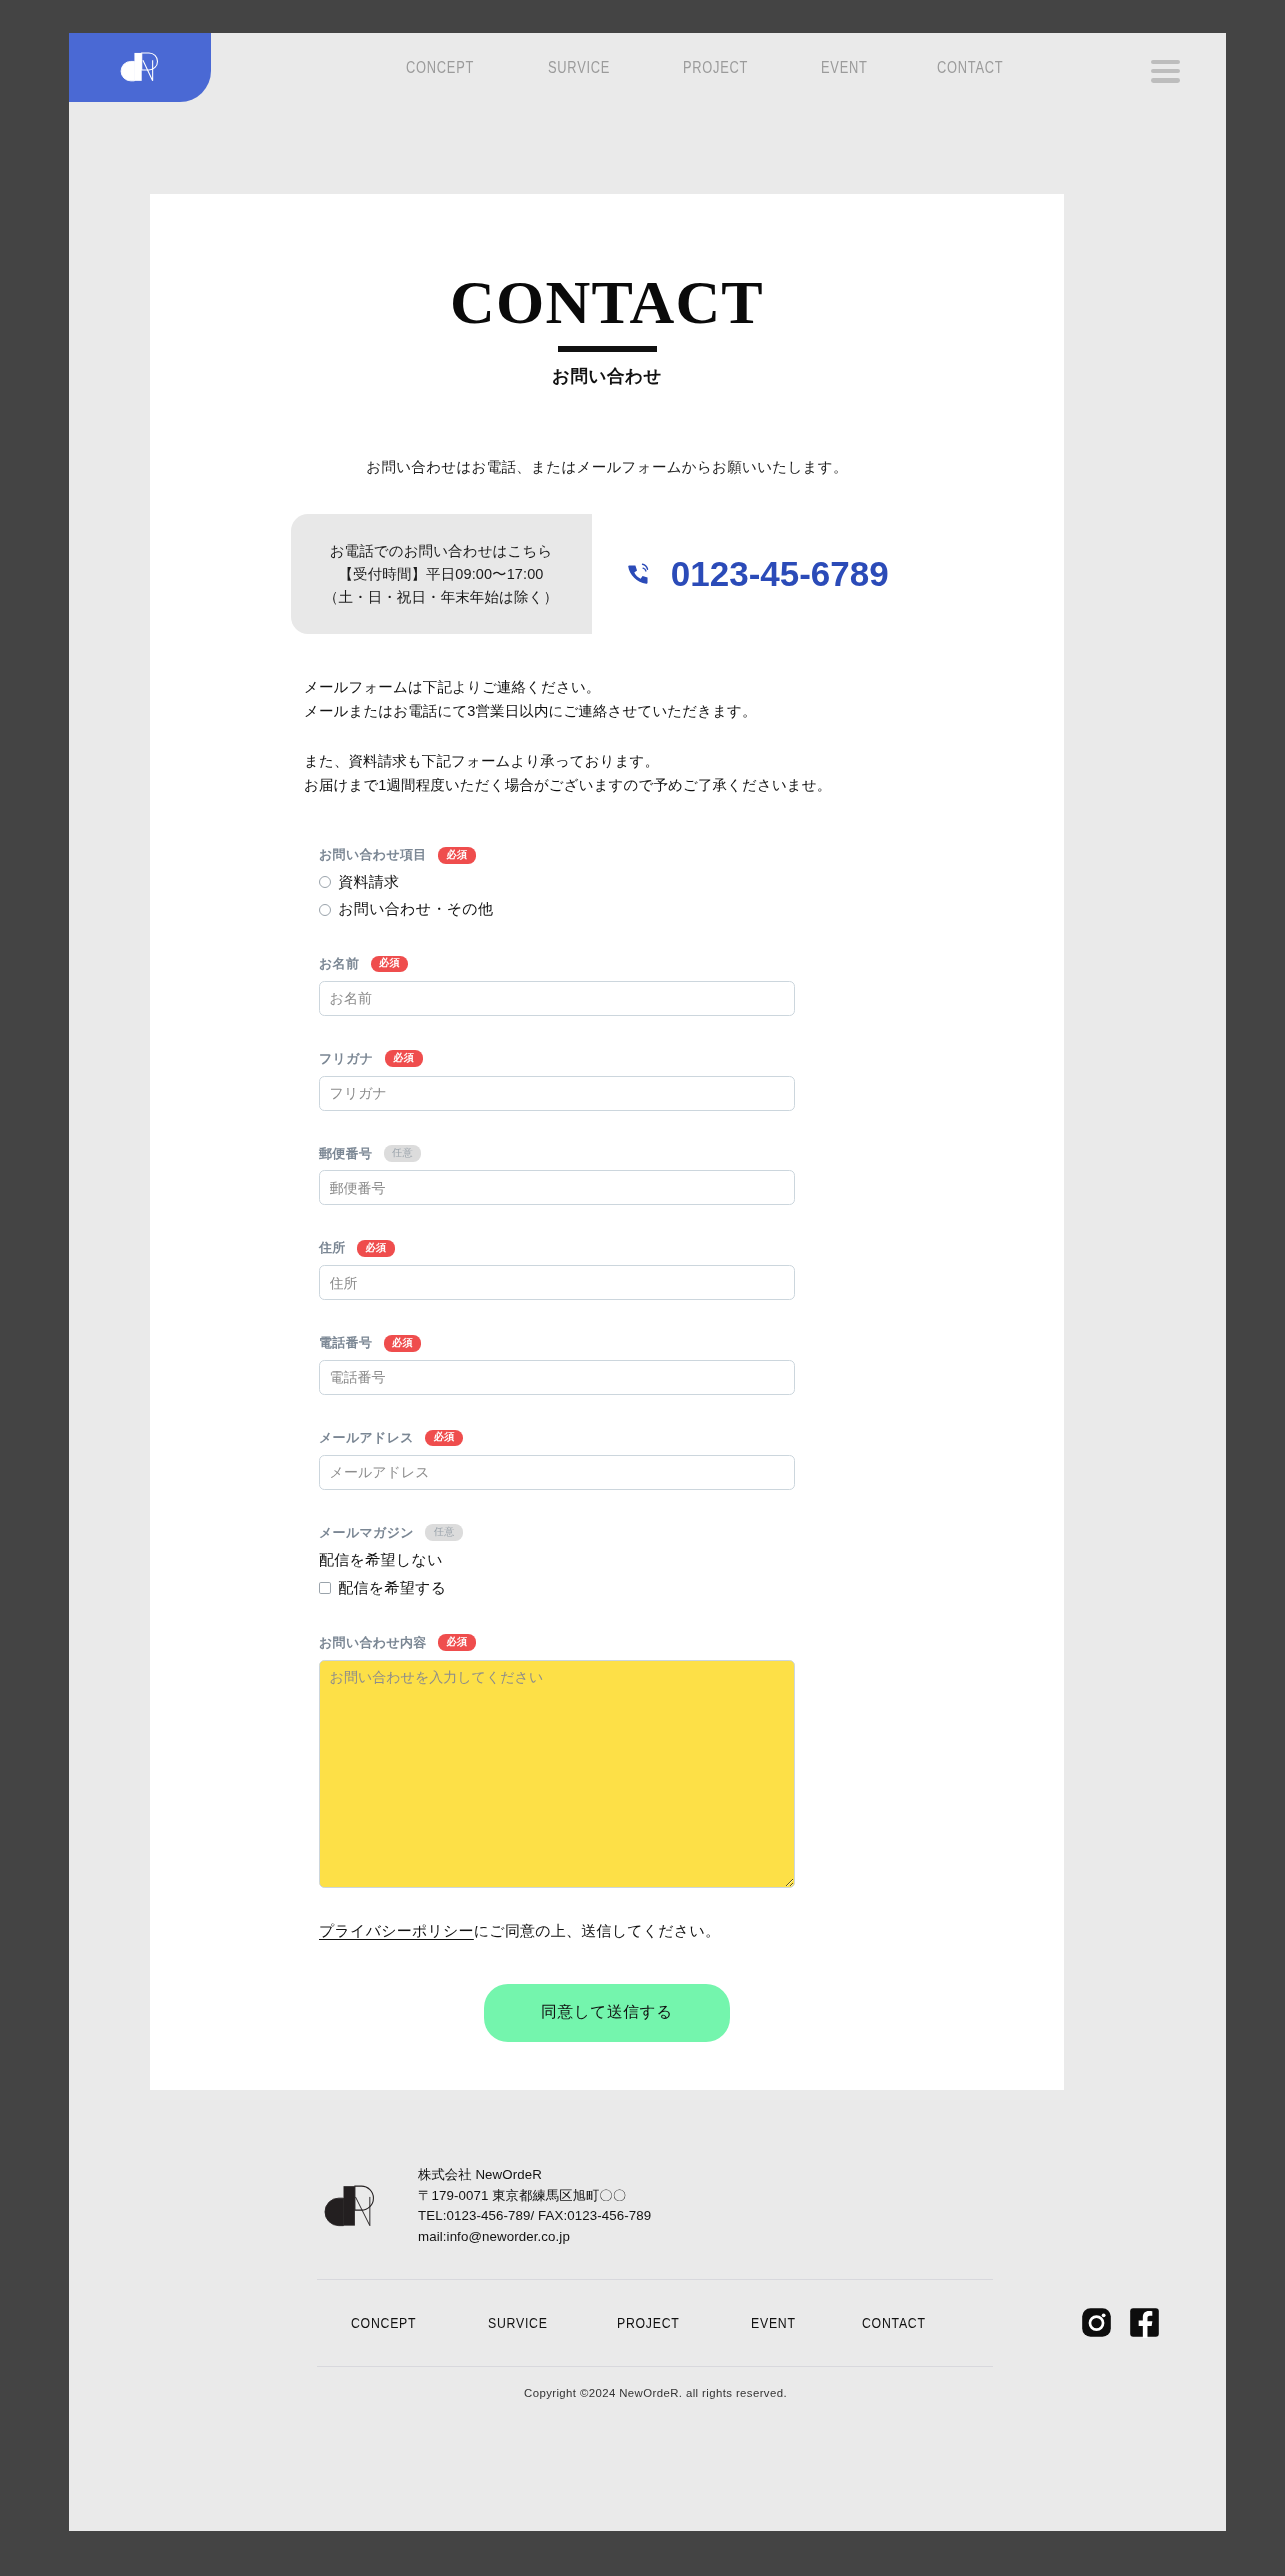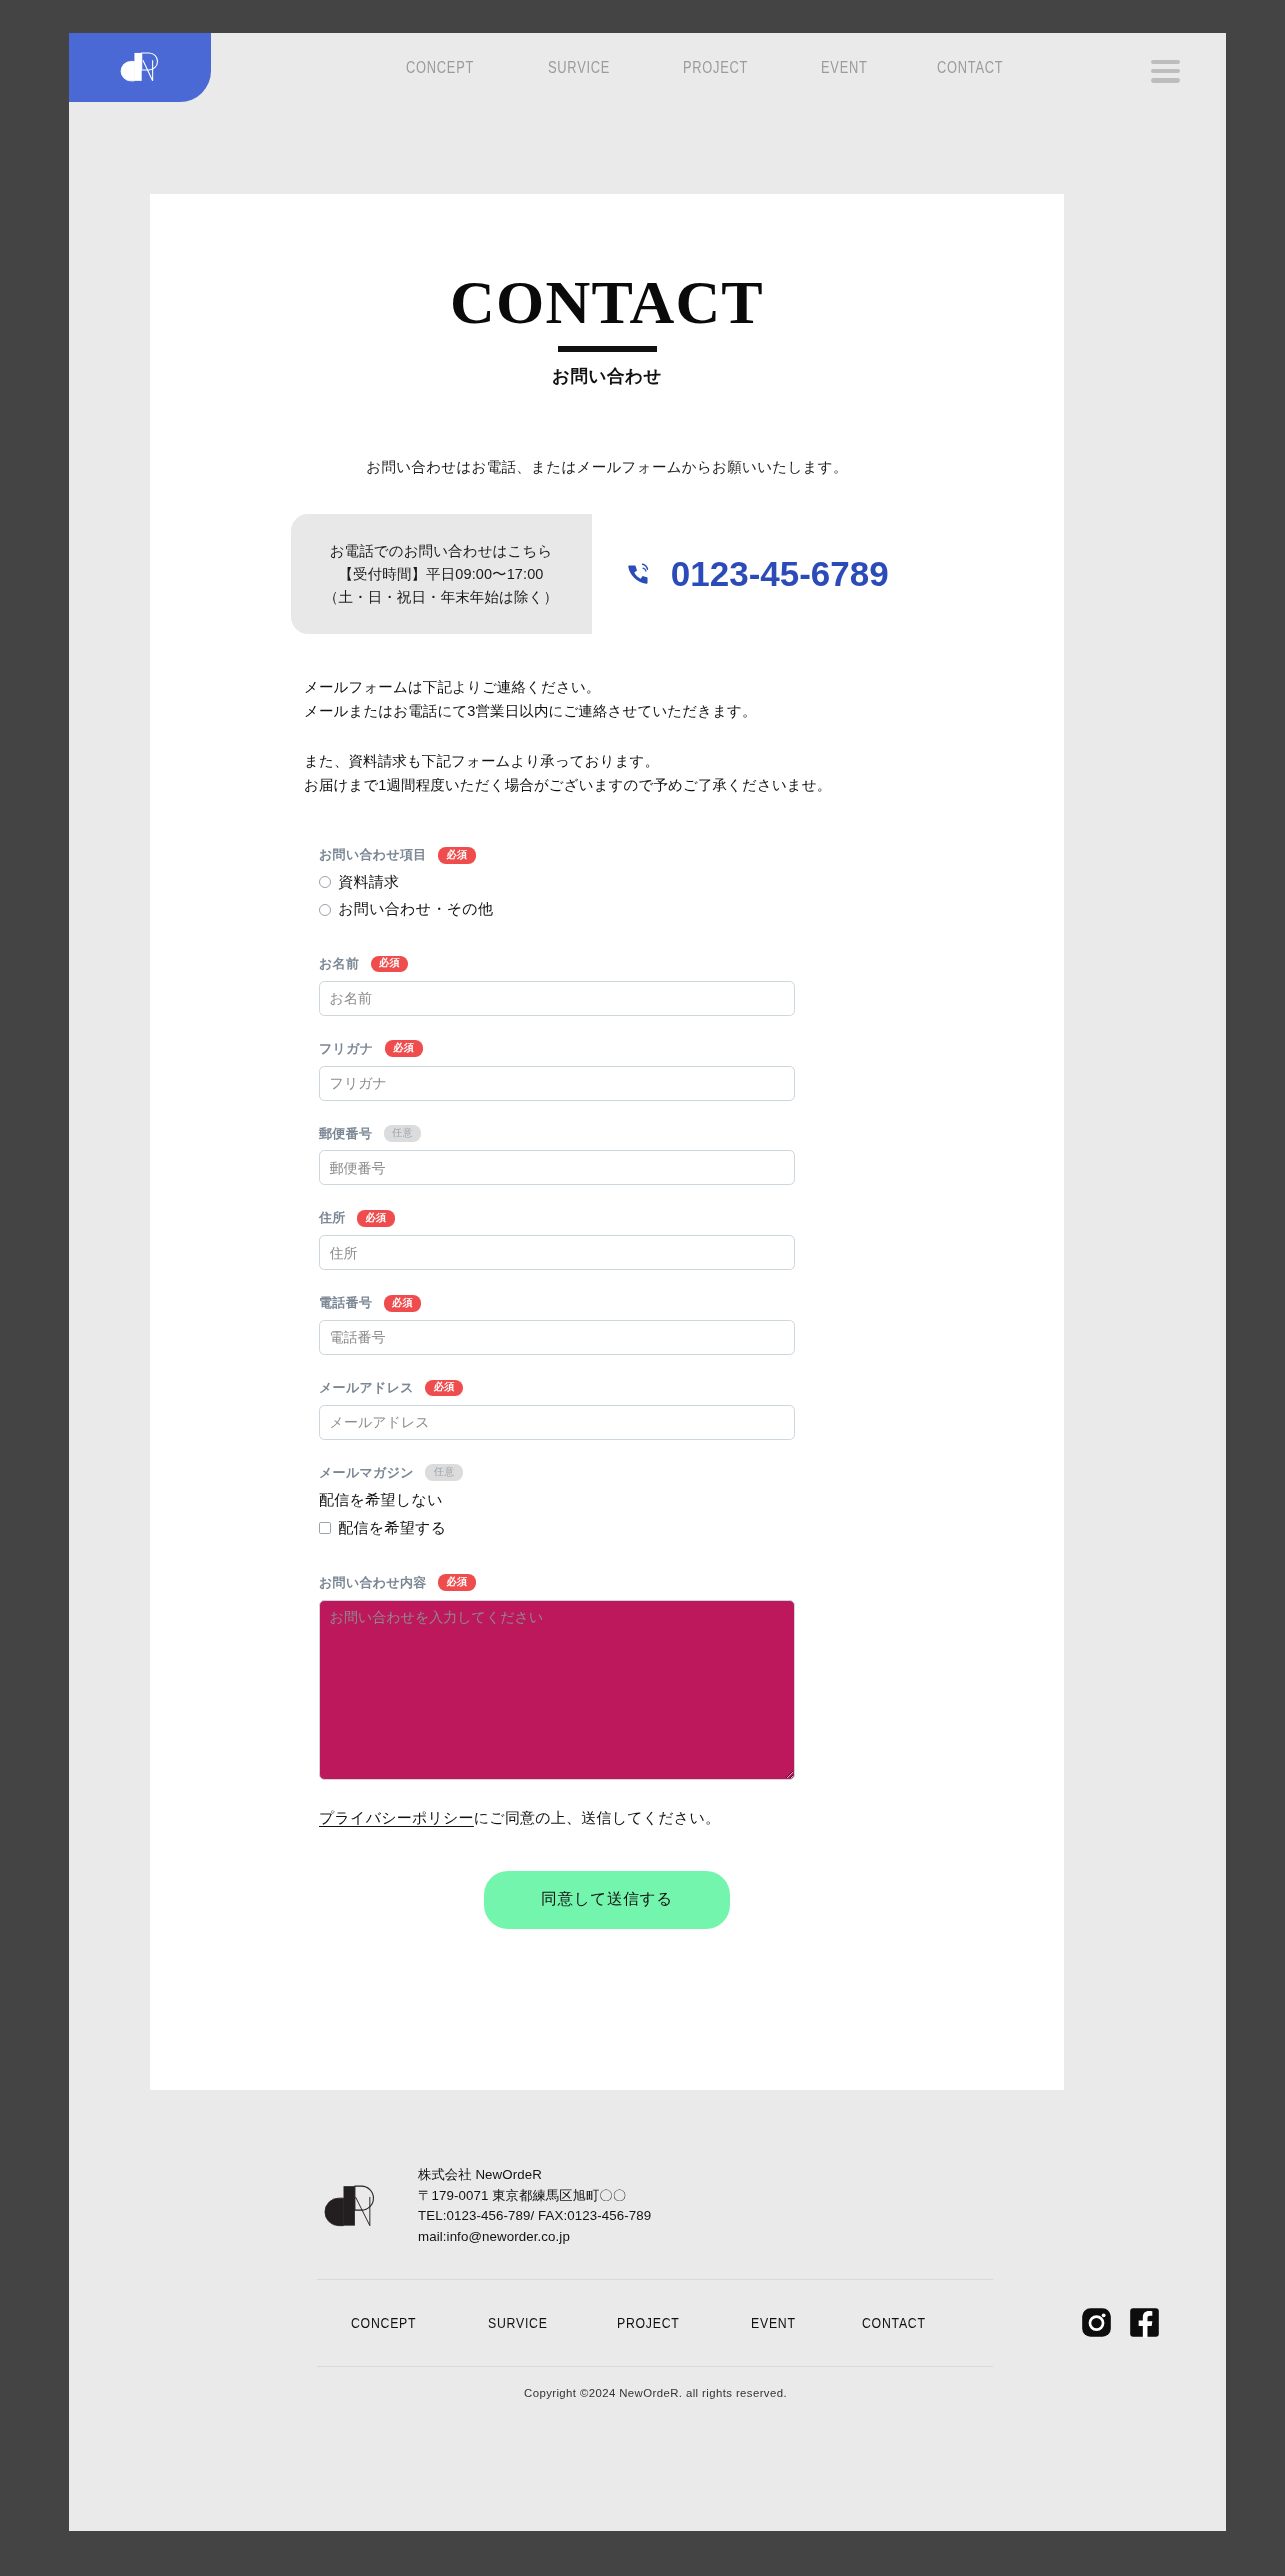--- a/index.html
+++ b/index.html
@@ -179,21 +179,21 @@
     letter-spacing: 0.1px;
   }
   .body-block .para2 { margin-top: 27px; }
 
   
   .form {
     margin-left: 169px;
     margin-top: 49px;
     width: 476px;
   }
-  .field { margin-bottom: 24px; }
+  .field { margin-bottom: 34px; }
   .field-label-row {
     display: flex;
     align-items: center;
     gap: 11.4px;
     margin-bottom: 7.8px;
   }
   .field-label {
     font-size: 13px;
     font-weight: 700;
     color: #7b8794;
@@ -252,24 +252,24 @@
     padding: 0 9.6px;
     font-size: 14px;
     color: #111;
     font-family: "Liberation Sans", sans-serif;
     outline: none;
   }
   .text-input::placeholder { color: #8c8c8c; }
 
   .textarea-input {
     width: 100%;
-    height: 180px;
+    height: 228px;
     border: 1.2px solid #ccd6dd;
     border-radius: 5.4px;
-    background: #be185d;
+    background: #fde047;
     padding: 8.4px 9.6px;
     font-size: 14px;
     color: #111;
     font-family: "Liberation Sans", sans-serif;
     outline: none;
     resize: vertical;
     display: block;
   }
   .textarea-input::placeholder { color: #8c8c8c; }
 

